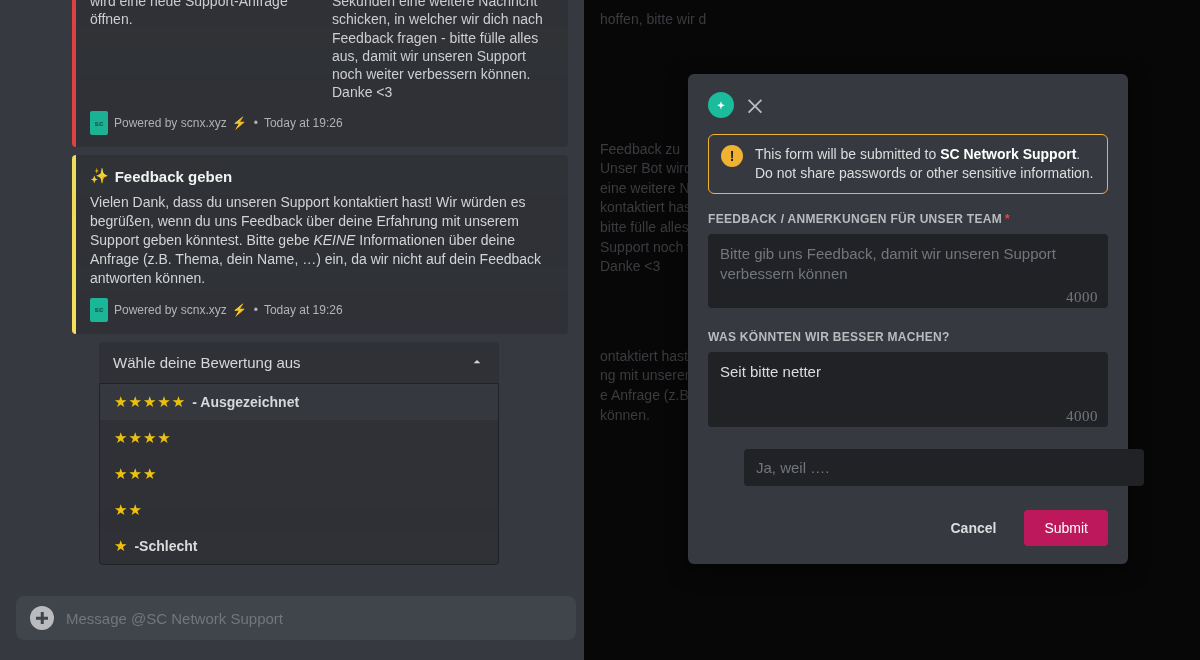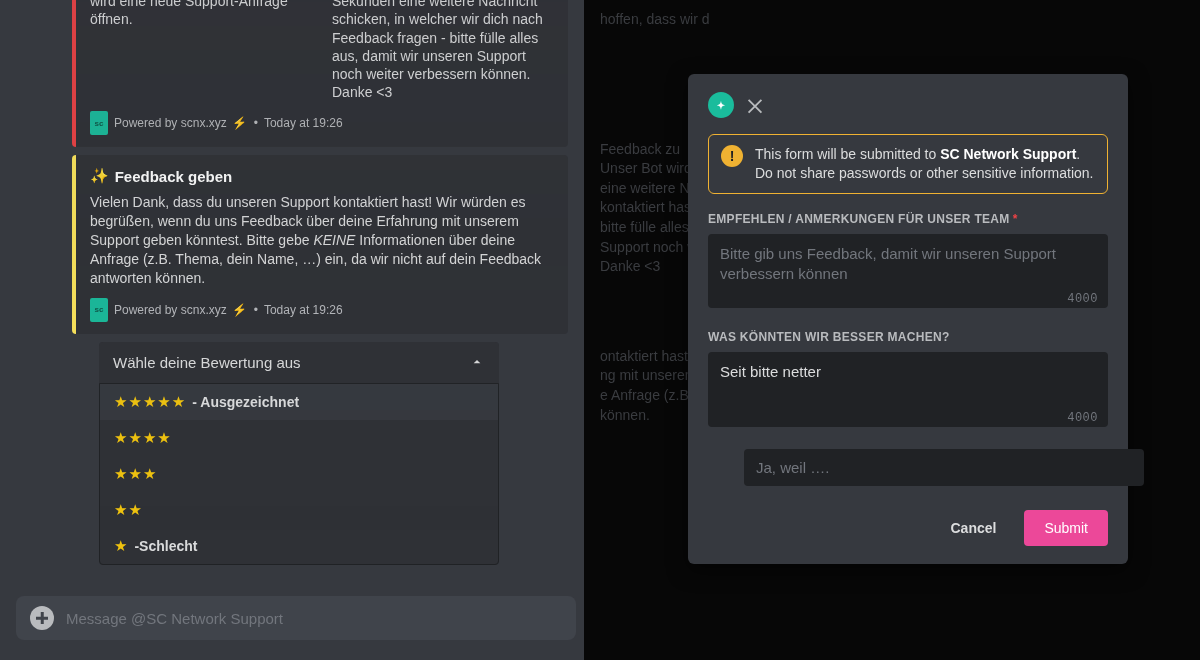--- a/index.html
+++ b/index.html
@@ -256,23 +256,23 @@
     padding: 10px 12px 24px 12px;
     resize: none;
     font-family: inherit;
     line-height: 1.35;
   }
   .ta::placeholder { color: #72767d; }
   .counter {
     position: absolute;
     right: 10px;
     bottom: 6px;
-    font-size: 12px;
+    font-size: 15px;
     color: #72767d;
-    font-family: Liberation Mono, monospace;
+    font-family: Liberation Serif, serif;
     letter-spacing: .5px;
   }
   .single-input {
     width: 100%;
     background: #202225;
     border: none;
     border-radius: 4px;
     color: #dcddde;
     font-size: 15px;
     padding: 10px 12px;
@@ -293,21 +293,21 @@
     cursor: pointer;
     border: none;
     font-family: inherit;
     font-weight: bold;
   }
   .btn-cancel {
     background: transparent;
     color: #dcddde;
   }
   .btn-submit {
-    background: #ec4899;
+    background: #be185d;
     color: #fff;
     font-weight: 500;
   }
   .sparkle { font-size: 15px; }
   .bolt { color: #f1c40f; }
 </style>
 </head>
 <body>
 
 <div class="left-panel">
@@ -378,21 +378,21 @@
 
   </div>
 
   <div class="message-input-wrap">
     <div class="plus-btn"></div>
     <input class="msg-input" placeholder="Message @SC Network Support" style="">
   </div>
 </div>
 
 <div class="right-ghost">
-  <div class="ghost-block" style="margin-top:-10px;">hoffen, dass wir d</div>
+  <div class="ghost-block" style="margin-top:-10px;">hoffen, bitte wir d</div>
   <div class="ghost-block" style="margin-top:110px; white-space:pre-line;">Feedback zu
 Unser Bot wird d
 eine weitere Na
 kontaktiert hast!
 bitte fülle alles a
 Support noch w
 Danke &lt;3</div>
   <div class="ghost-block" style="margin-top:70px; white-space:pre-line;">ontaktiert hast! Wi
 ng mit unserem S
 e Anfrage (z.B. Th
@@ -409,21 +409,21 @@
 
   <div class="warning-box">
     <div class="warning-icon">!</div>
     <div>
       <span>This form will be submitted to </span><b>SC Network Support</b><span>. Do not share passwords or other sensitive information.</span>
     </div>
   </div>
 
   
   <div class="form-label">
-    <span>EMPFEHLEN / ANMERKUNGEN FÜR UNSER TEAM</span><span class="req">*</span>
+    <span>FEEDBACK / ANMERKUNGEN FÜR UNSER TEAM</span><span class="req">*</span>
   </div>
   <div class="ta-wrap">
     <textarea class="ta" rows="2" placeholder="Bitte gib uns Feedback, damit wir unseren Support verbessern können" style=""></textarea>
     <div class="counter">4000</div>
   </div>
 
   
   <div class="form-label">WAS KÖNNTEN WIR BESSER MACHEN?</div>
   <div class="ta-wrap">
     <textarea class="ta" rows="2" style="">Seit bitte netter</textarea>

